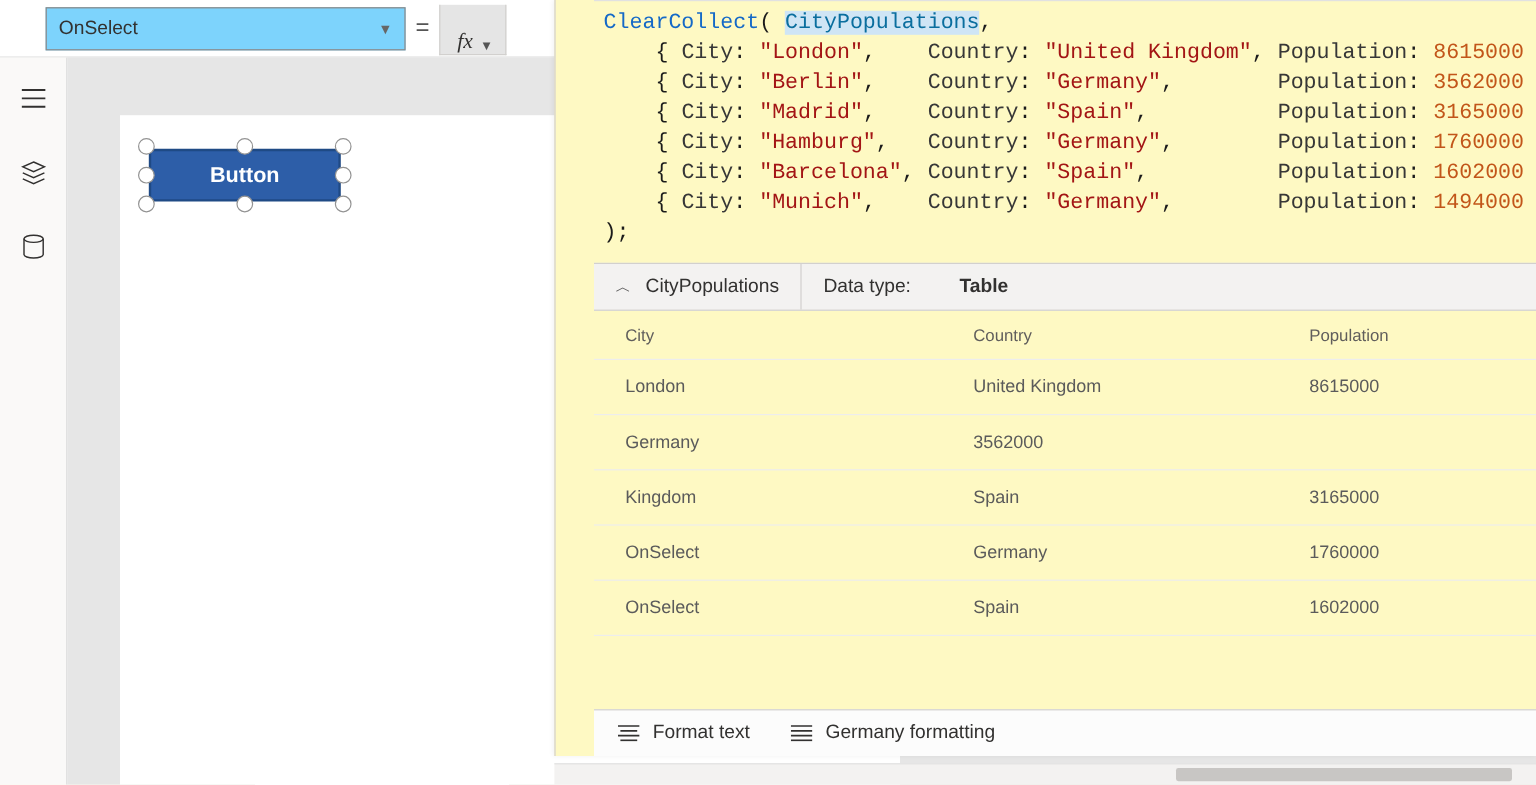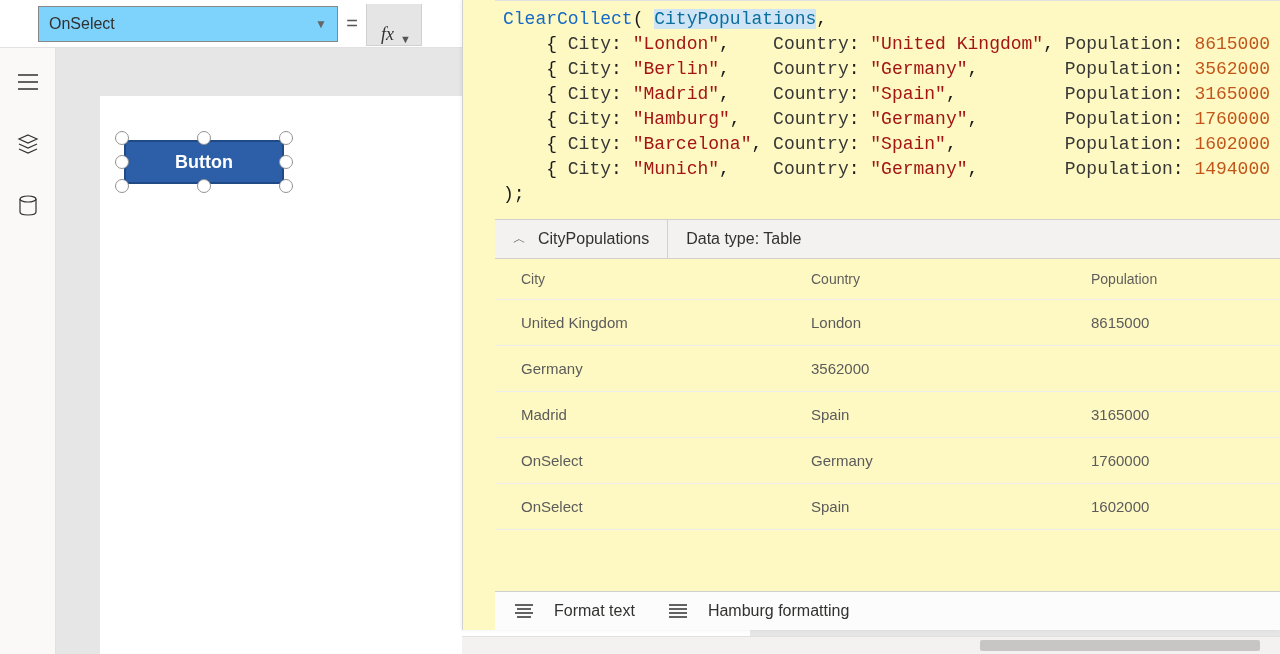--- a/index.html
+++ b/index.html
@@ -105,21 +105,21 @@
     .canvas-screen {
       position: absolute;
       top: 48px;
       left: 44px;
       width: 650px;
       height: 560px;
       background: #fff;
     }
     .sel-button-wrap {
       position: absolute;
-      top: 44px;
+      top: 28px;
       left: 24px;
       width: 160px;
       height: 44px;
     }
     .sel-button {
       width: 100%;
       height: 100%;
       background: #2d5ea8;
       border: 2px solid #1f4a85;
       color: #fff;
@@ -193,21 +193,21 @@
       font-size: 16px;
       gap: 12px;
       border-right: 1px solid #d2d0ce;
     }
     .result-seg:last-child { border-right: none; }
     .chev-up {
       font-size: 13px;
       color: #555;
     }
     .data-type-label { color: #323130; }
-    .data-type-val { font-weight: 400; }
+    .data-type-val { font-weight: 700; margin-left: 36px; }
 
     .data-table {
       flex: 1;
       overflow-y: auto;
     }
     .dt-head, .dt-row {
       display: grid;
       grid-template-columns: 290px 280px 1fr;
       padding: 14px 12px 14px 26px;
       border-bottom: 1px solid #ededed;
@@ -227,21 +227,21 @@
       display: flex;
       align-items: center;
       padding: 10px 20px;
       gap: 34px;
       font-size: 16px;
       color: #323130;
     }
     .footer-btn {
       display: flex;
       align-items: center;
-      gap: 21px;
+      gap: 11px;
       cursor: pointer;
     }
     .footer-btn svg { flex-shrink: 0; }
 
     
     .hscroll {
       position: absolute;
       left: 462px;
       right: 0;
       bottom: 0;
@@ -336,30 +336,30 @@
   </div>
 
   <div class="data-table">
     <div class="dt-head">
       <div>City</div>
       <div>Country</div>
       <div>Population</div>
     </div>
     <div id="data-rows">
         <div class="dt-row">
+          <div>London</div>
           <div>United Kingdom</div>
-          <div>London</div>
           <div>8615000</div>
         </div>
         <div class="dt-row">
           <div>Germany</div>
           <div>3562000</div>
         </div>
         <div class="dt-row">
-          <div>Madrid</div>
+          <div>Kingdom</div>
           <div>Spain</div>
           <div>3165000</div>
         </div>
         <div class="dt-row">
           <div>OnSelect</div>
           <div>Germany</div>
           <div>1760000</div>
         </div>
         <div class="dt-row">
           <div>OnSelect</div>
@@ -373,20 +373,20 @@
     <div class="footer-btn">
       <svg width="18" height="14" viewBox="0 0 18 14">
           <path d="M0 1h18M2 5h14M0 9h18M2 13h14" stroke="#323130" stroke-width="1.4"></path>
         </svg>
       <span>Format text</span>
     </div>
     <div class="footer-btn">
       <svg width="18" height="14" viewBox="0 0 18 14">
           <path d="M0 1h18M0 5h18M0 9h18M0 13h18" stroke="#323130" stroke-width="1.4"></path>
         </svg>
-      <span>Hamburg formatting</span>
+      <span>Germany formatting</span>
     </div>
   </div>
 </div>
 
 <div class="hscroll">
   <div class="hscroll-thumb"></div>
 </div>
 
 </body></html>

